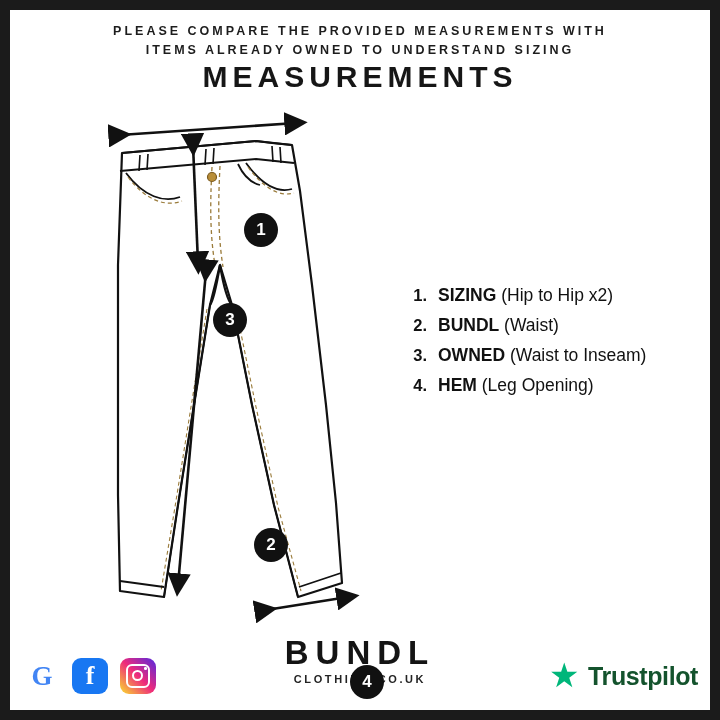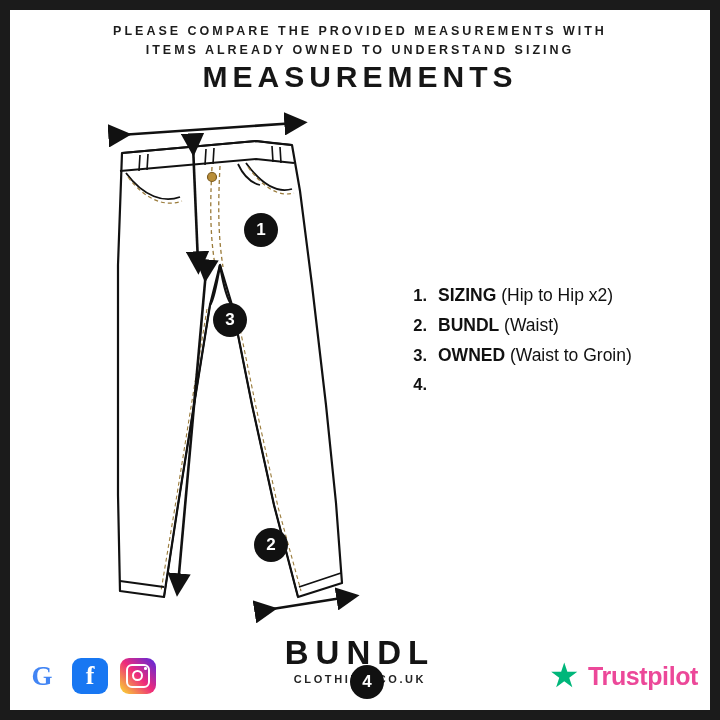--- a/index.html
+++ b/index.html
@@ -195,21 +195,21 @@
   }
   #tp-star {
     width: 32px; height: 32px;
     color: #00B67A;
     font-size: 34px;
     line-height: 30px;
   }
   #tp-word {
     font-size: 25px;
     font-weight: bold;
-    color: #ec4899;
+    color: #14532d;
     letter-spacing: -0.4px;
   }
 </style>
 </head>
 <body>
 
 <div id="page">
 
   <div id="inner-white"></div>
 
@@ -325,24 +325,25 @@
     <div class="legend-row">
       <span class="legend-num">1.</span>
       <span><span class="legend-label">SIZING</span><span class="legend-note"> (Hip to Hip x2)</span></span>
     </div>
     <div class="legend-row">
       <span class="legend-num">2.</span>
       <span><span class="legend-label">BUNDL</span><span class="legend-note"> (Waist)</span></span>
     </div>
     <div class="legend-row">
       <span class="legend-num">3.</span>
-      <span><span class="legend-label">OWNED</span><span class="legend-note"> (Waist to Groin)</span></span>
+      <span><span class="legend-label">OWNED</span><span class="legend-note"> (Waist to Inseam)</span></span>
     </div>
     <div class="legend-row">
       <span class="legend-num">4.</span>
+      <span><span class="legend-label">HEM</span><span class="legend-note"> (Leg Opening)</span></span>
     </div>
   </div>
 
   <div id="footer-logo">
     <div id="brand-name">BUNDL</div>
     <div id="brand-domain">CLOTHING.CO.UK</div>
   </div>
 
   <div id="socials">
     <div class="social" id="social-google">G</div>

